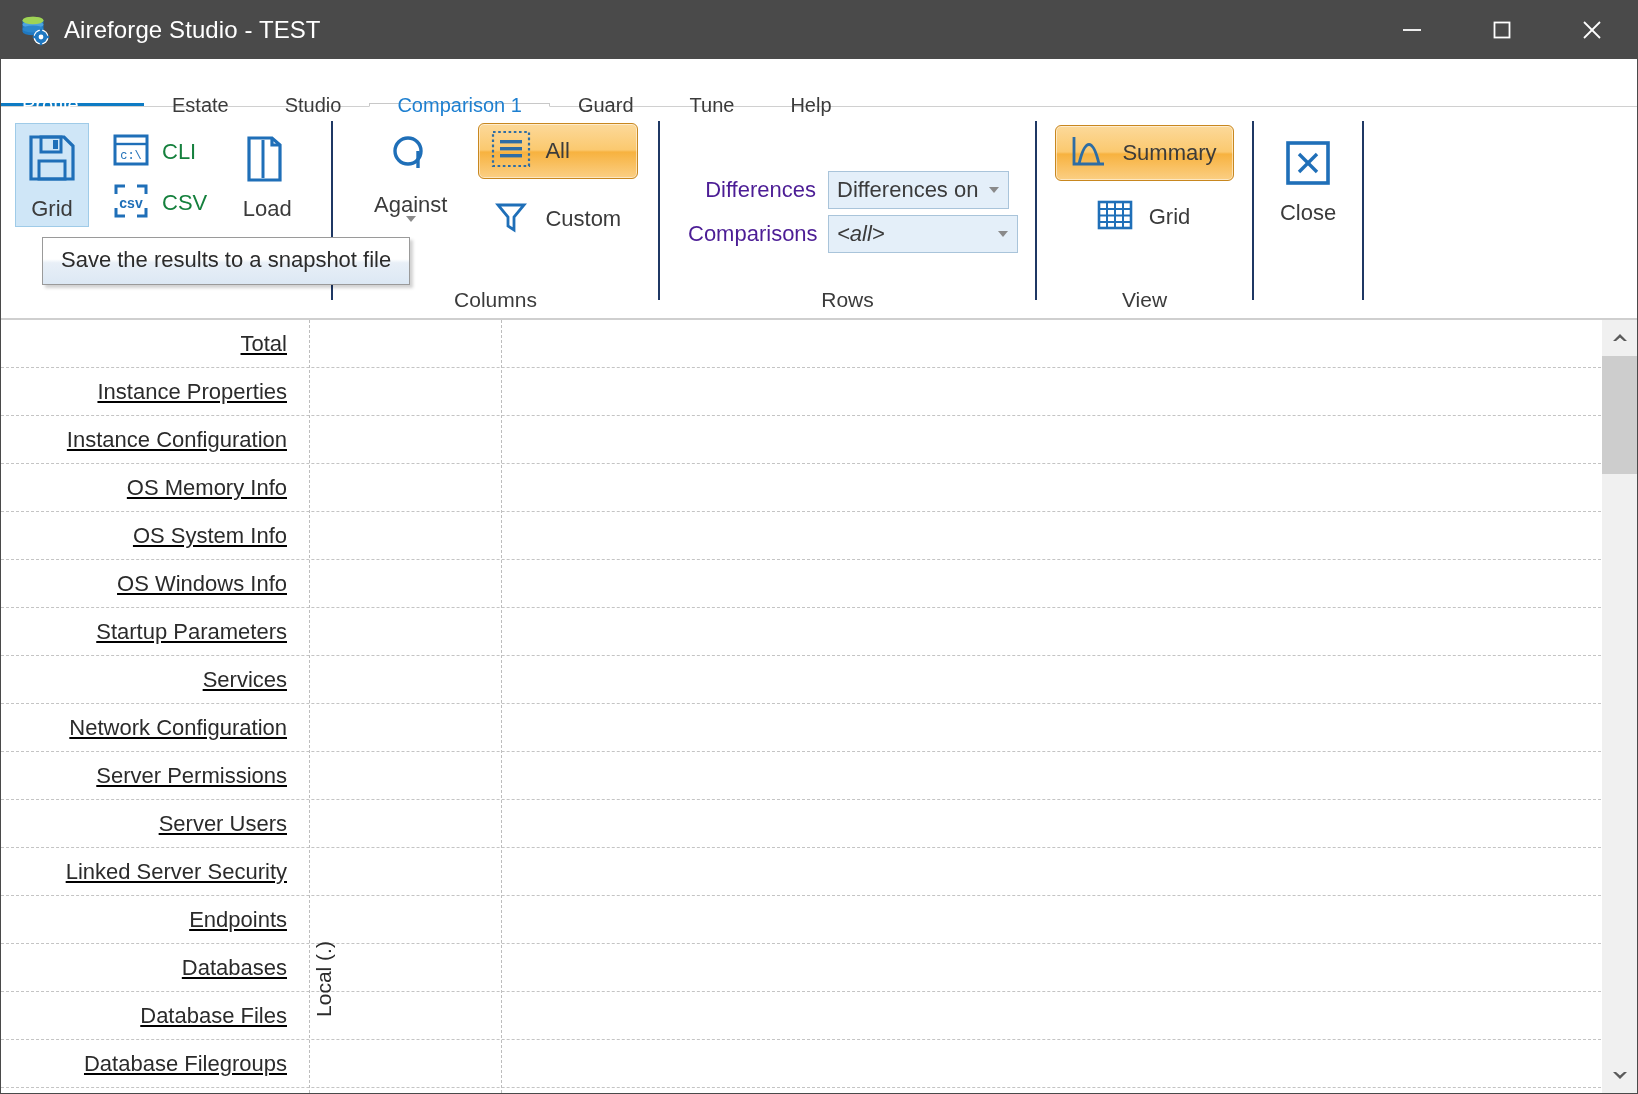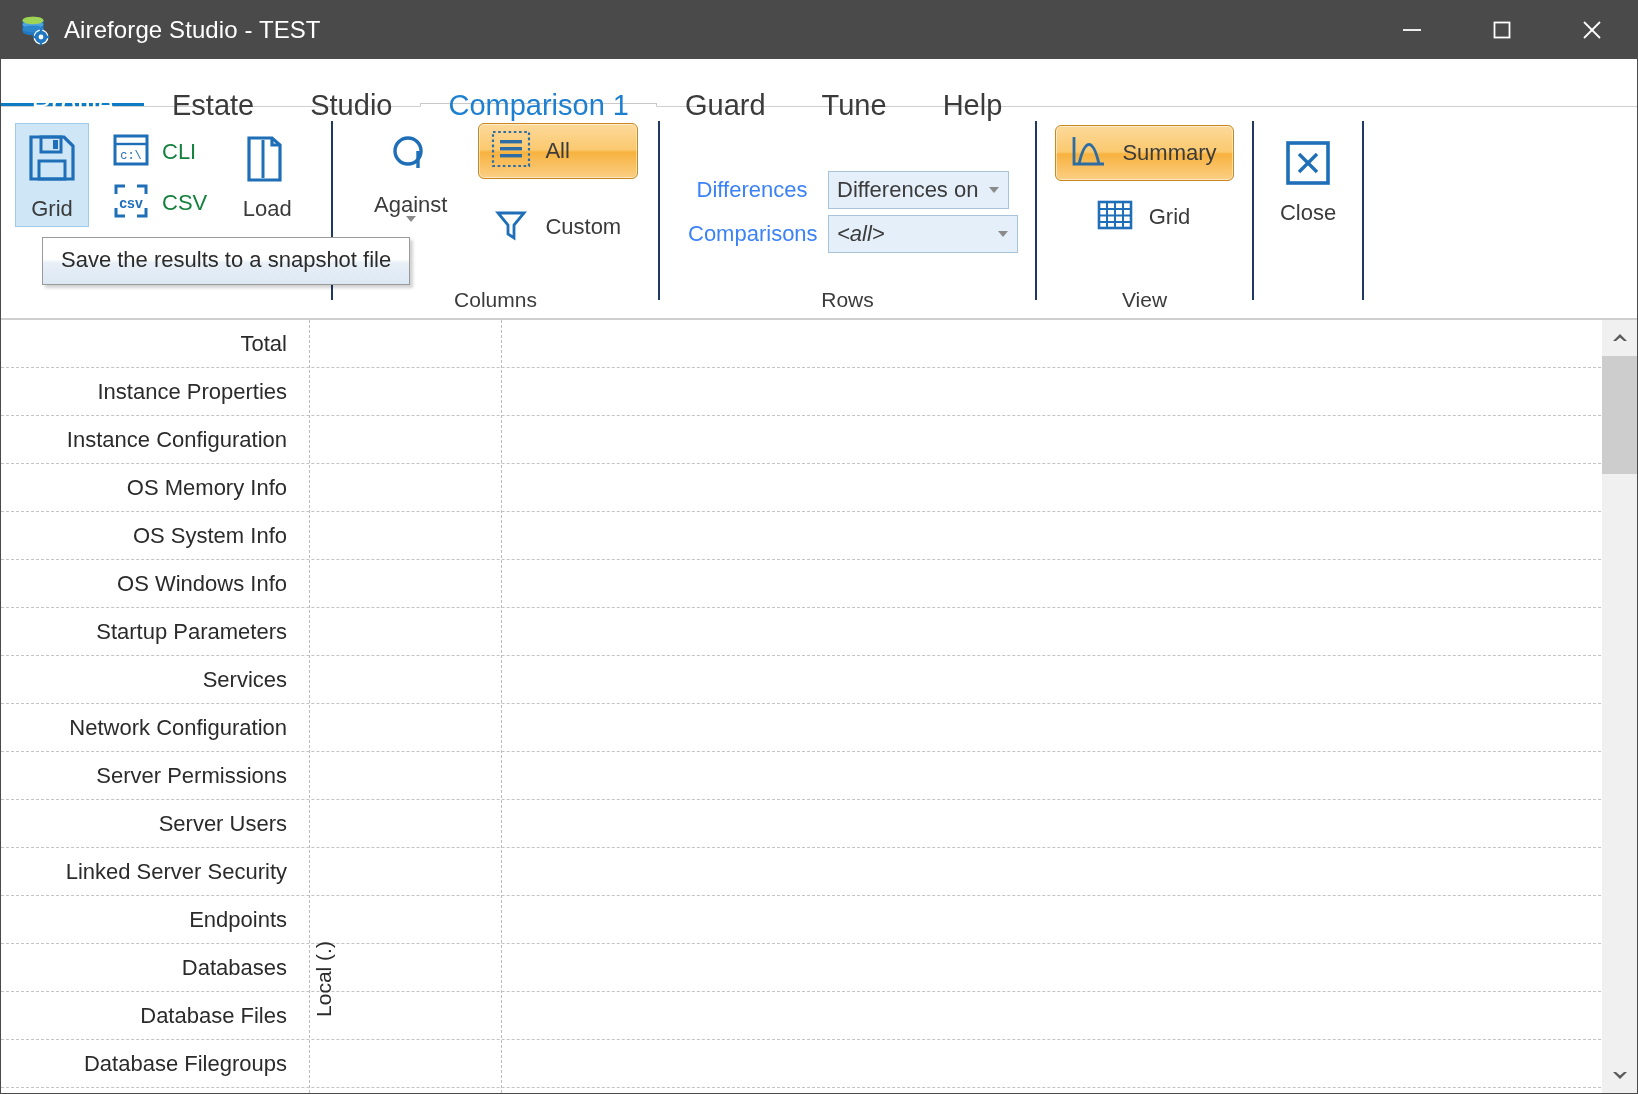--- a/index.html
+++ b/index.html
@@ -74,23 +74,22 @@
     display: flex;
     align-items: stretch;
     flex: 0 0 auto;
     border-bottom: 1px solid #d0d0d0;
     position: relative;
     z-index: 5;
   }
   .tab {
     display: flex;
     align-items: center;
-    justify-content: center;
     padding: 0 27px;
-    font-size: 29px;
+    font-size: 20px;
     color: #3b3b3b;
     cursor: pointer;
     background: #ffffff;
     border: 1px solid transparent;
     border-bottom: none;
     white-space: nowrap;
     margin-top: 44px;
   }
   .tab.profile {
     background: #0d7bc4;
@@ -205,23 +204,23 @@
 
   
   .combo-row {
     display: flex;
     align-items: center;
     gap: 12px;
     margin-bottom: 6px;
   }
   .combo-label {
     font-size: 22px;
-    color: #3b82f6;
+    color: #4c1d95;
     width: 128px;
-    text-align: center;
+    text-align: right;
     white-space: nowrap;
   }
   .combo {
     position: relative;
     background: #e4eff9;
     border: 1px solid #a9c4da;
     height: 38px;
     display: flex;
     align-items: center;
     cursor: pointer;
@@ -254,20 +253,21 @@
     border-top: 6px solid #8a8a8a;
   }
 
   
   .content {
     position: relative;
     flex: 1 1 auto;
     background: #ffffff;
     display: flex;
     overflow: hidden;
+    text-decoration: underline;
   }
   .grid-area {
     position: relative;
     flex: 1 1 auto;
     overflow: hidden;
   }
   .grid-row {
     position: relative;
     height: 48px;
     display: flex;
@@ -487,21 +487,21 @@
           <span class="ico">
             <svg width="50" height="50" viewBox="0 0 50 50">
               <circle cx="22" cy="21" r="13" fill="none" stroke="#1f6fb8" stroke-width="3.4"></circle>
               <line x1="32" y1="21" x2="32" y2="38" stroke="#1f6fb8" stroke-width="3.4"></line>
             </svg>
           </span>
           <span class="lbl">Against</span>
           <span style="margin-top:4px;"><span class="caret small"></span></span>
         </div>
 
-        <div style="margin-left:20px;padding-top:6px;display:flex;flex-direction:column;gap:20px;">
+        <div style="margin-left:20px;padding-top:6px;display:flex;flex-direction:column;gap:12px;">
           <div class="toggle-btn on">
             <span class="ico">
               <svg width="40" height="38" viewBox="0 0 40 38">
                 <rect x="2" y="2" width="36" height="34" fill="none" stroke="#2e6da4" stroke-width="2.2" stroke-dasharray="2.6 2.6"></rect>
                 <g fill="#2e6da4">
                   <rect x="9" y="10" width="22" height="3.4"></rect>
                   <rect x="9" y="17" width="22" height="3.4"></rect>
                   <rect x="9" y="24" width="22" height="3.4"></rect>
                 </g>
               </svg>

